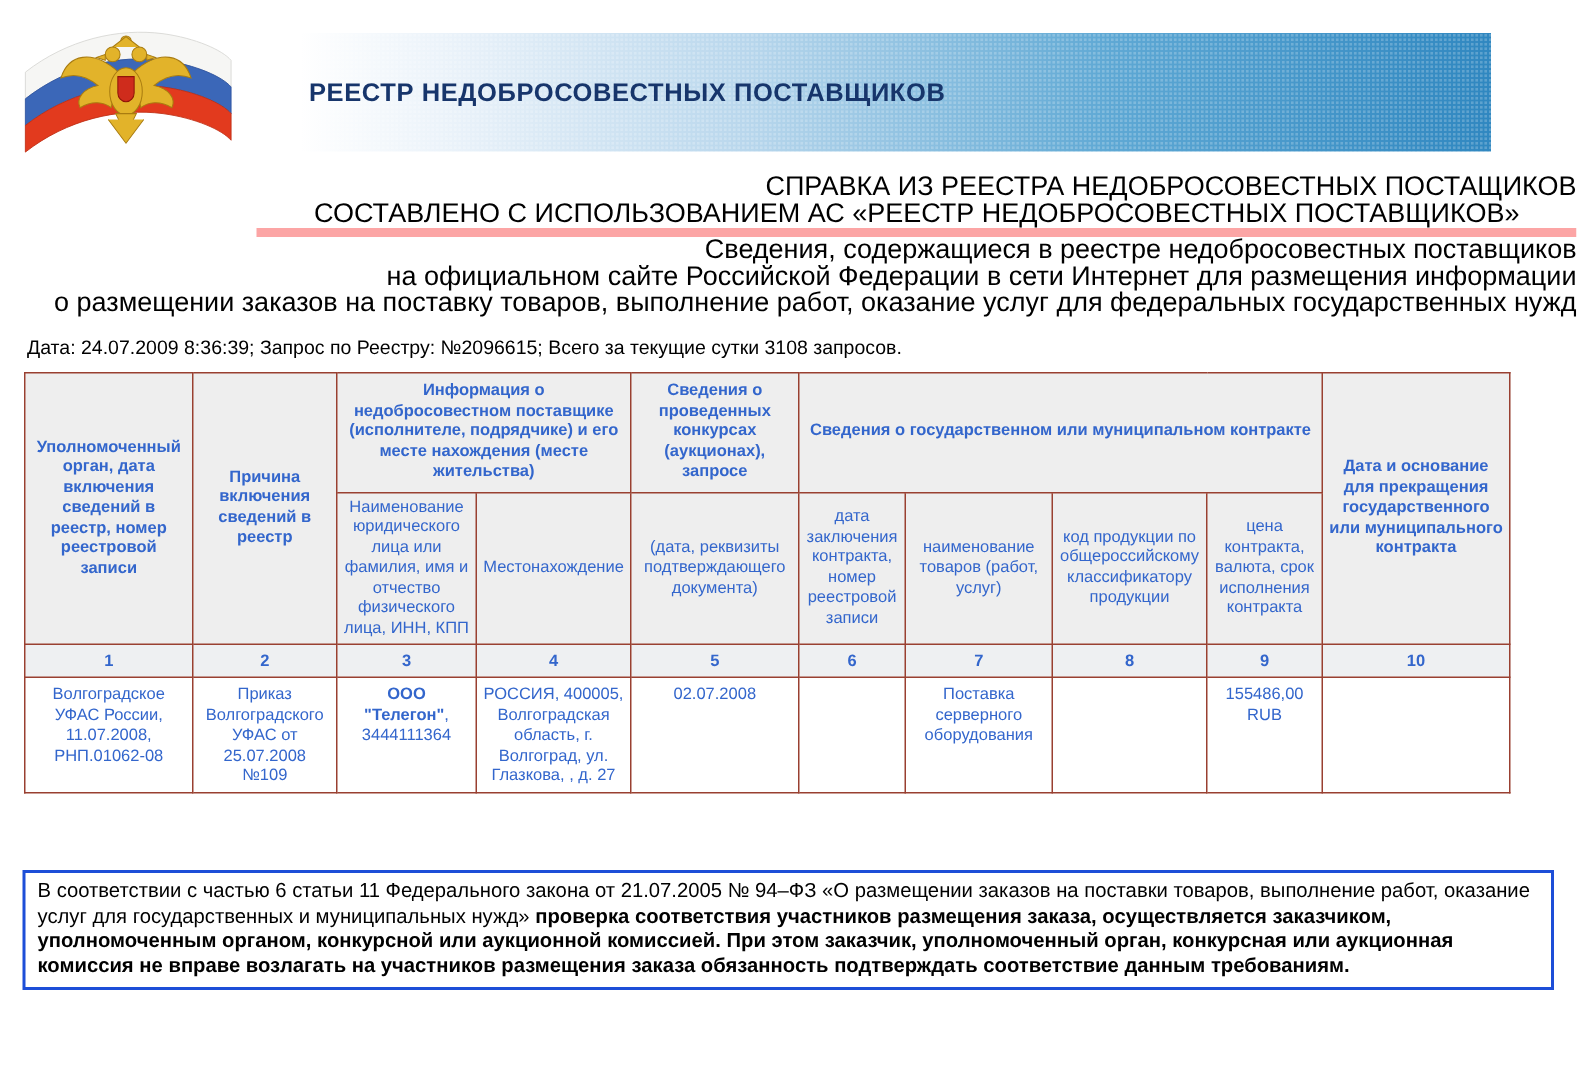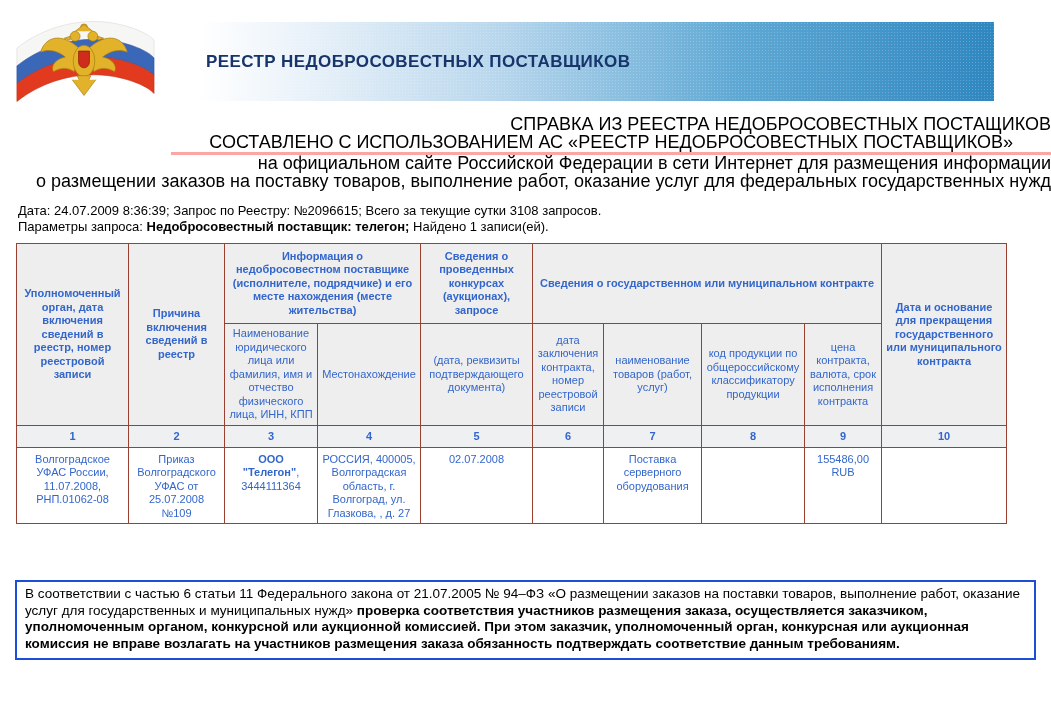--- a/index.html
+++ b/index.html
@@ -32,21 +32,21 @@
     font-size: 17px; font-weight: bold;
     letter-spacing: 0.4px;
     padding-left: 6px;
     white-space: nowrap;
   }
 
   
   .intro { text-align: right; margin-top: 4px; font-size: 18px; line-height: 17.5px; }
   .intro .u {
     display: inline-block;
-    border-bottom: 3px solid #fca5a5;
+    border-bottom: 6px solid #fca5a5;
     padding: 0 38px 1px 38px;
   }
 
   
   .meta { margin: 13px 0 0 18px; font-size: 13px; line-height: 16px; }
   .meta b { font-weight: bold; }
 
   
   table.reg {
     margin: 8px 0 0 16px;
@@ -126,27 +126,27 @@
   </svg>
 
   <div class="banner">
     <div class="banner-title">РЕЕСТР НЕДОБРОСОВЕСТНЫХ ПОСТАВЩИКОВ</div>
   </div>
 </div>
 
 <div class="intro">
   <div>СПРАВКА ИЗ РЕЕСТРА НЕДОБРОСОВЕСТНЫХ ПОСТАЩИКОВ</div>
   <div><span class="u">СОСТАВЛЕНО С ИСПОЛЬЗОВАНИЕМ АС «РЕЕСТР НЕДОБРОСОВЕСТНЫХ ПОСТАВЩИКОВ»</span></div>
+  <div>Сведения, содержащиеся в реестре недобросовестных поставщиков</div>
   <div>на официальном сайте Российской Федерации в сети Интернет для размещения информации</div>
   <div>о размещении заказов на поставку товаров, выполнение работ, оказание услуг для федеральных государственных нужд</div>
 </div>
 
 <div class="meta">
   <div>Дата: 24.07.2009 8:36:39; Запрос по Реестру: №2096615; Всего за текущие сутки 3108 запросов.</div>
-  <div><span>Параметры запроса: </span><b>Недобросовестный поставщик: телегон;</b><span> Найдено 1 записи(ей).</span></div>
 </div>
 
 <table class="reg">
   <colgroup>
     <col style="width:112px">
       <col style="width:96px">
       <col style="width:93px">
       <col style="width:103px">
       <col style="width:112px">
     <col style="width:71px">

